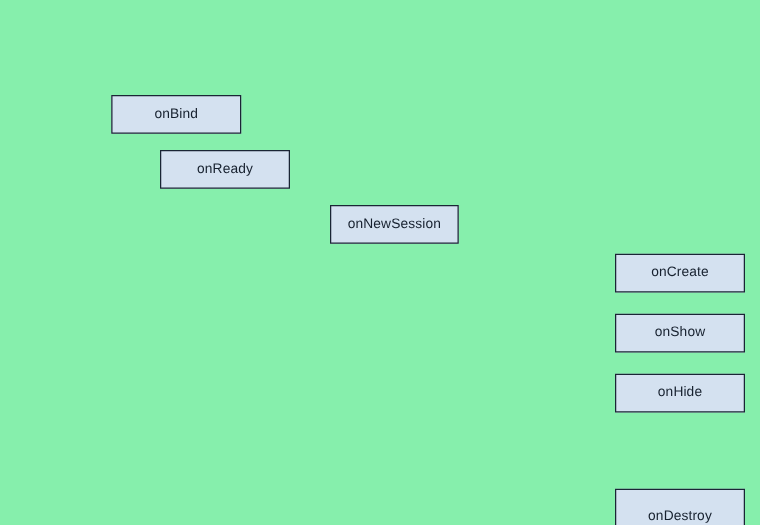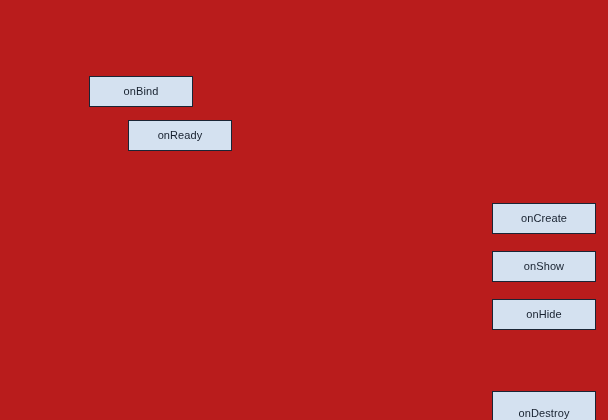--- a/index.html
+++ b/index.html
@@ -5,21 +5,21 @@
 <style>
   html, body {
     margin: 0;
     padding: 0;
     background: #000000;
   }
   #canvas {
     position: relative;
     width: 608px;
     height: 420px;
-    background: #b91c1c;
+    background: #86efac;
     overflow: hidden;
     font-family: "Liberation Sans", "DejaVu Sans", sans-serif;
   }
   .node {
     position: absolute;
     box-sizing: border-box;
     background: #d4e1f0;
     border: 1px solid #1a2535;
     display: flex;
     align-items: center;
@@ -42,20 +42,23 @@
 <div id="canvas">
 
   <div class="node" style="left:89px; top:76px; width:104px; height:31px;">
     <span class="node-label">onBind</span>
   </div>
 
   <div class="node" style="left:89px; top:120px; width:104px; height:31px;margin-left:39px;">
     <span class="node-label">onReady</span>
   </div>
 
+  <div class="node" style="left:264px; top:164px; width:103px; height:31px;">
+    <span class="node-label">onNewSession</span>
+  </div>
 
   <div class="node" style="left:492px; top:203px; width:104px; height:31px;">
     <span class="node-label">onCreate</span>
   </div>
 
   <div class="node" style="left:492px; top:299px; width:104px; height:31px;">
     <span class="node-label">onHide</span>
   </div>
 
   <div class="node" style="left:492px; top:251px; width:104px; height:31px;">

